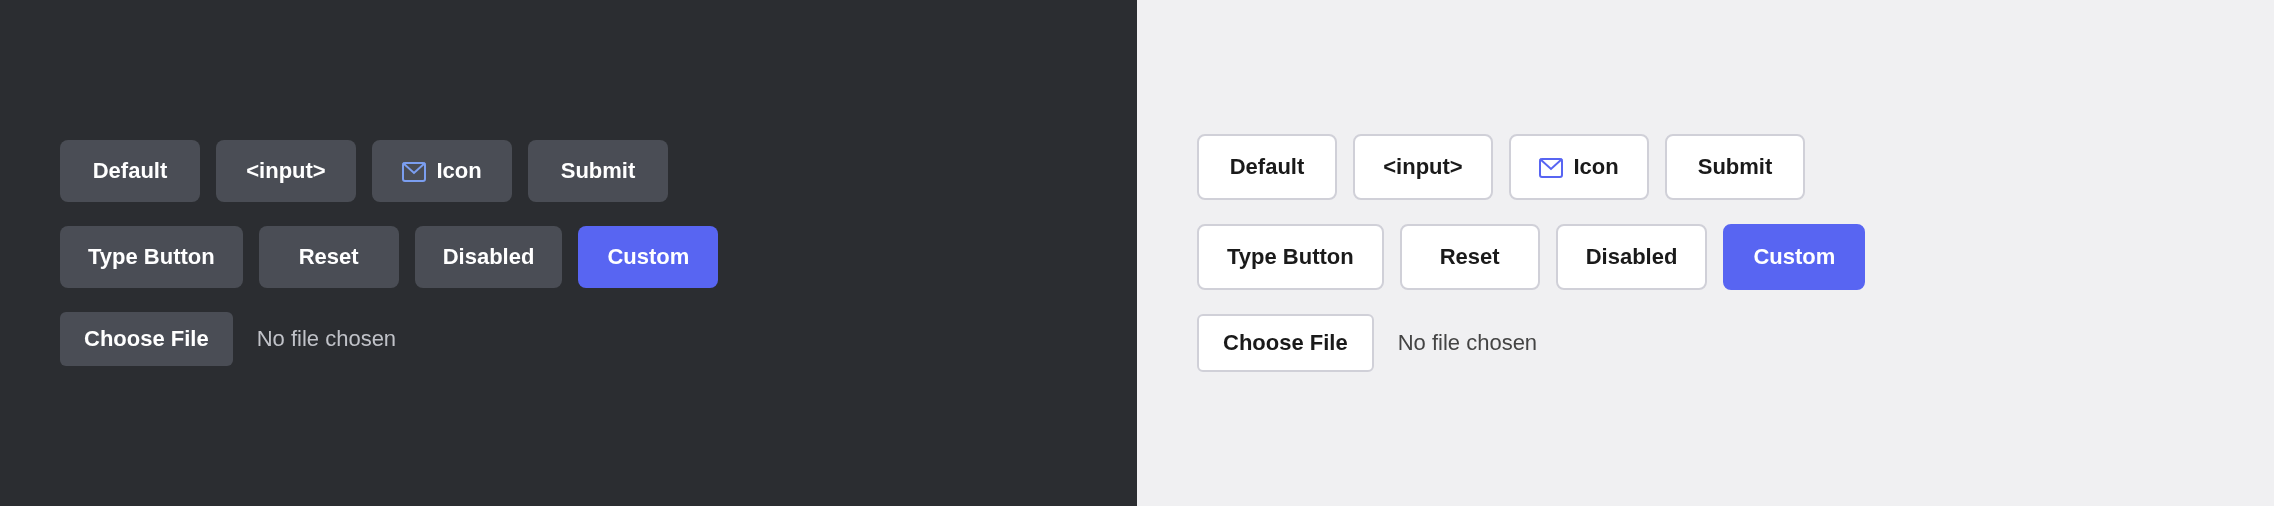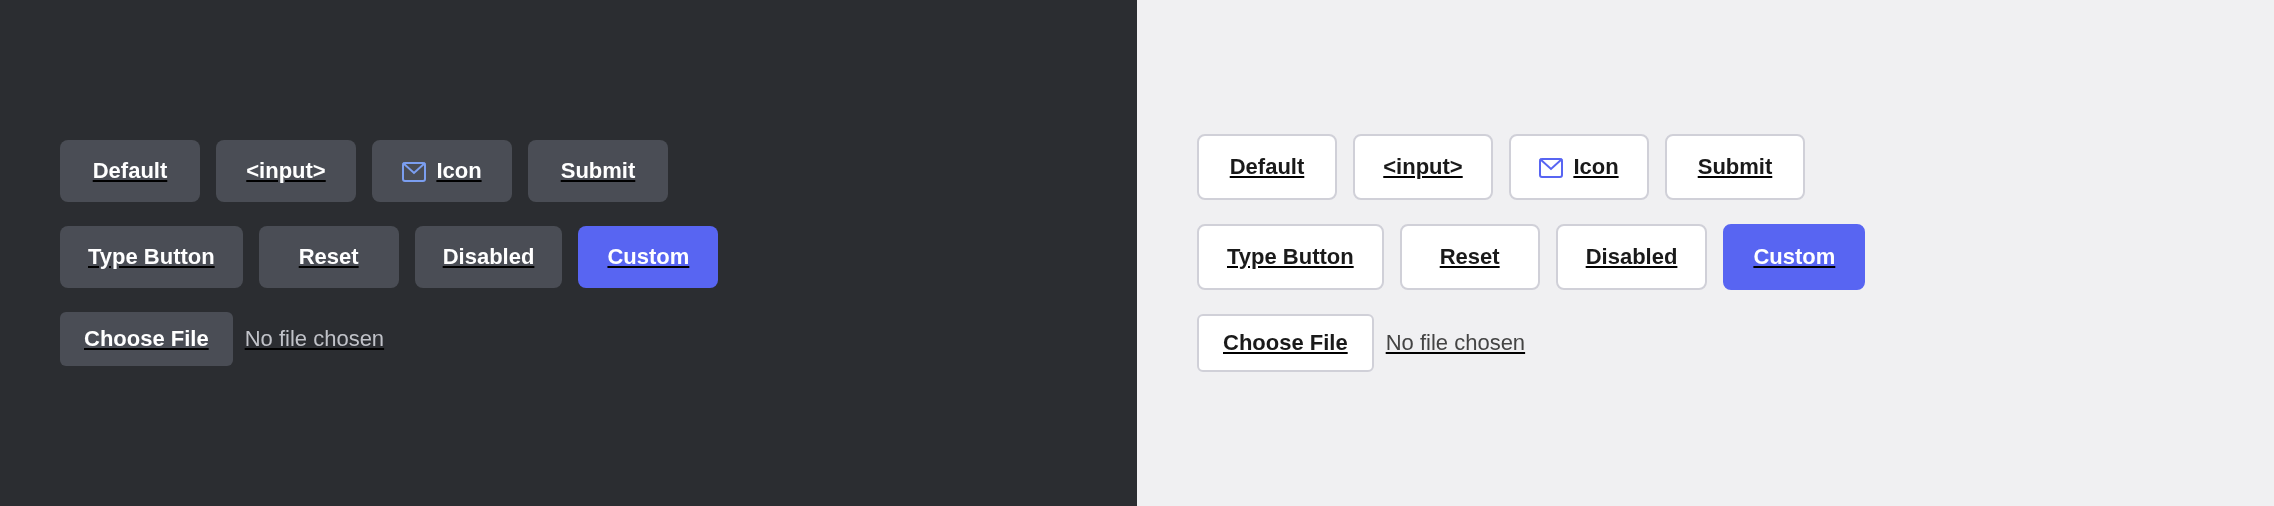--- a/index.html
+++ b/index.html
@@ -17,21 +17,20 @@
     }
 
     .panel {
       flex: 1;
       display: flex;
       flex-direction: column;
       justify-content: center;
       align-items: flex-start;
       padding: 40px 60px;
       gap: 24px;
-      text-decoration: underline;
     }
 
     .panel-dark {
       background-color: #2b2d31;
     }
 
     .panel-light {
       background-color: #f0f0f2;
     }
 
@@ -84,21 +83,21 @@
     .light-btn-custom {
       background-color: #5865f2;
       color: #ffffff;
       border-color: #5865f2;
     }
 
     
     .file-row {
       display: flex;
       align-items: center;
-      gap: 12px;
+      gap: 24px;
     }
 
     .dark-file-btn {
       background-color: #4a4d55;
       color: #ffffff;
       border: none;
       border-radius: 6px;
       padding: 14px 24px;
       font-size: 22px;
       font-weight: 700;

